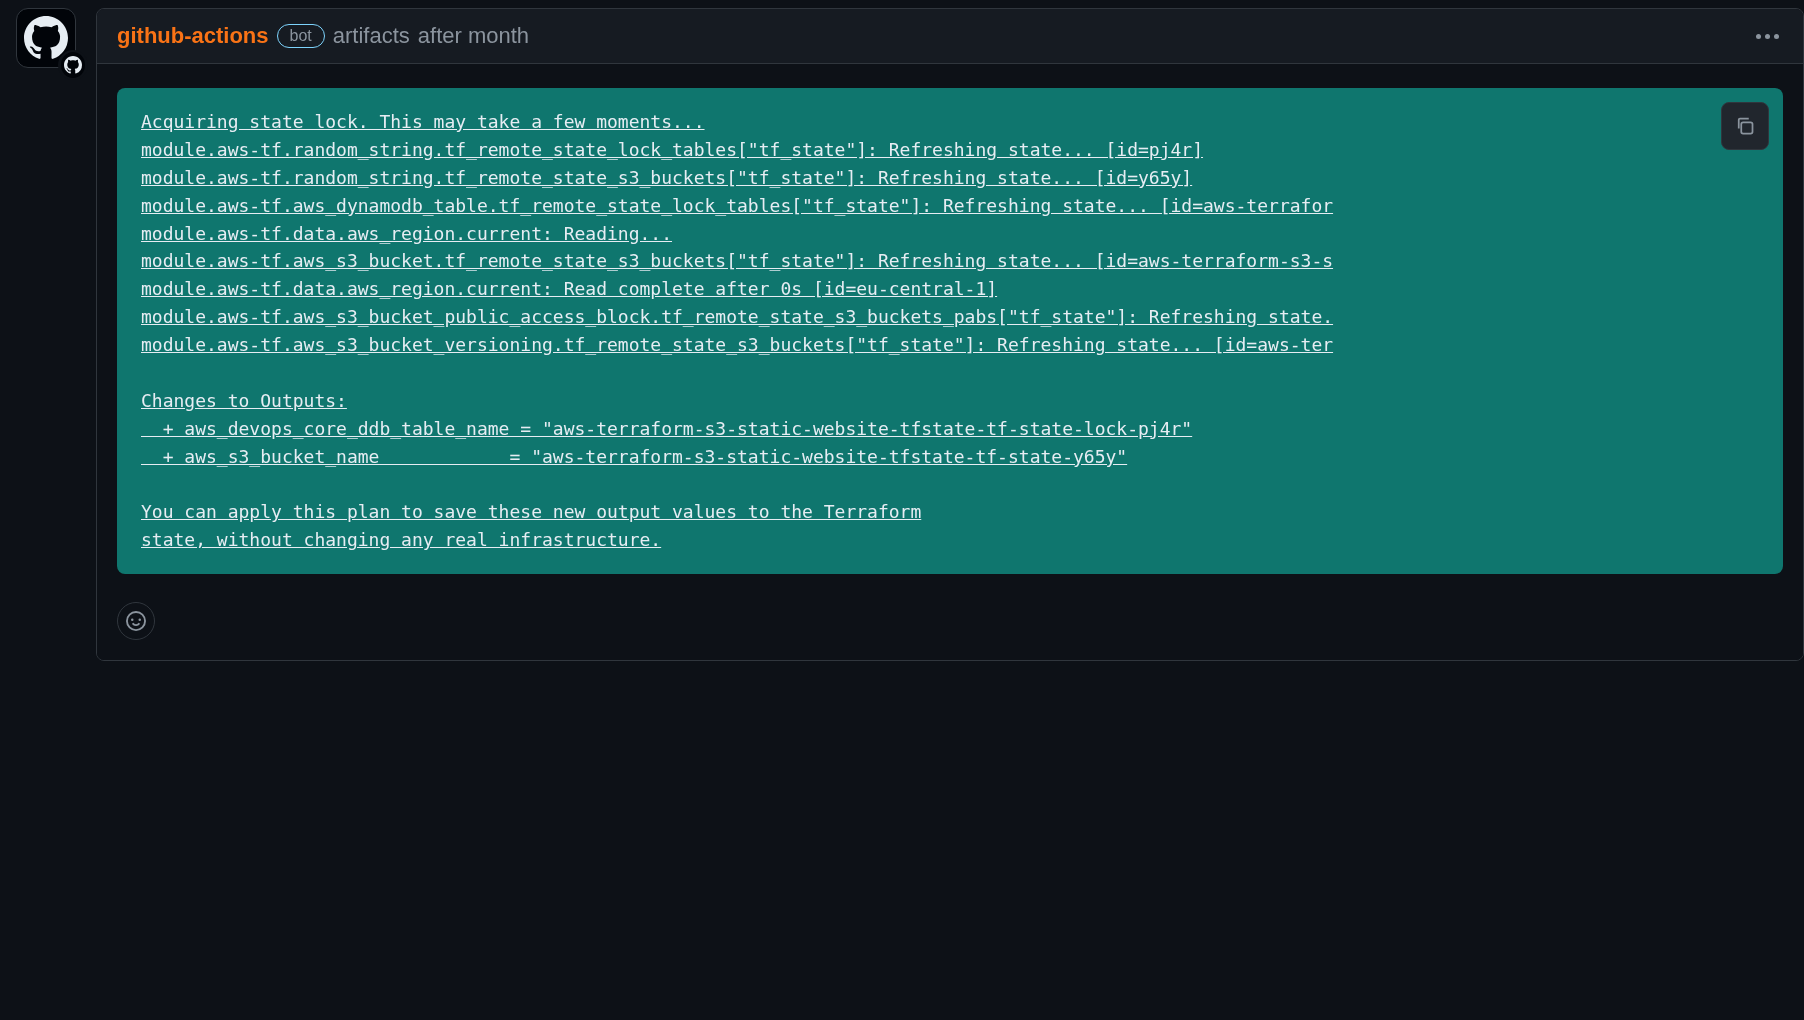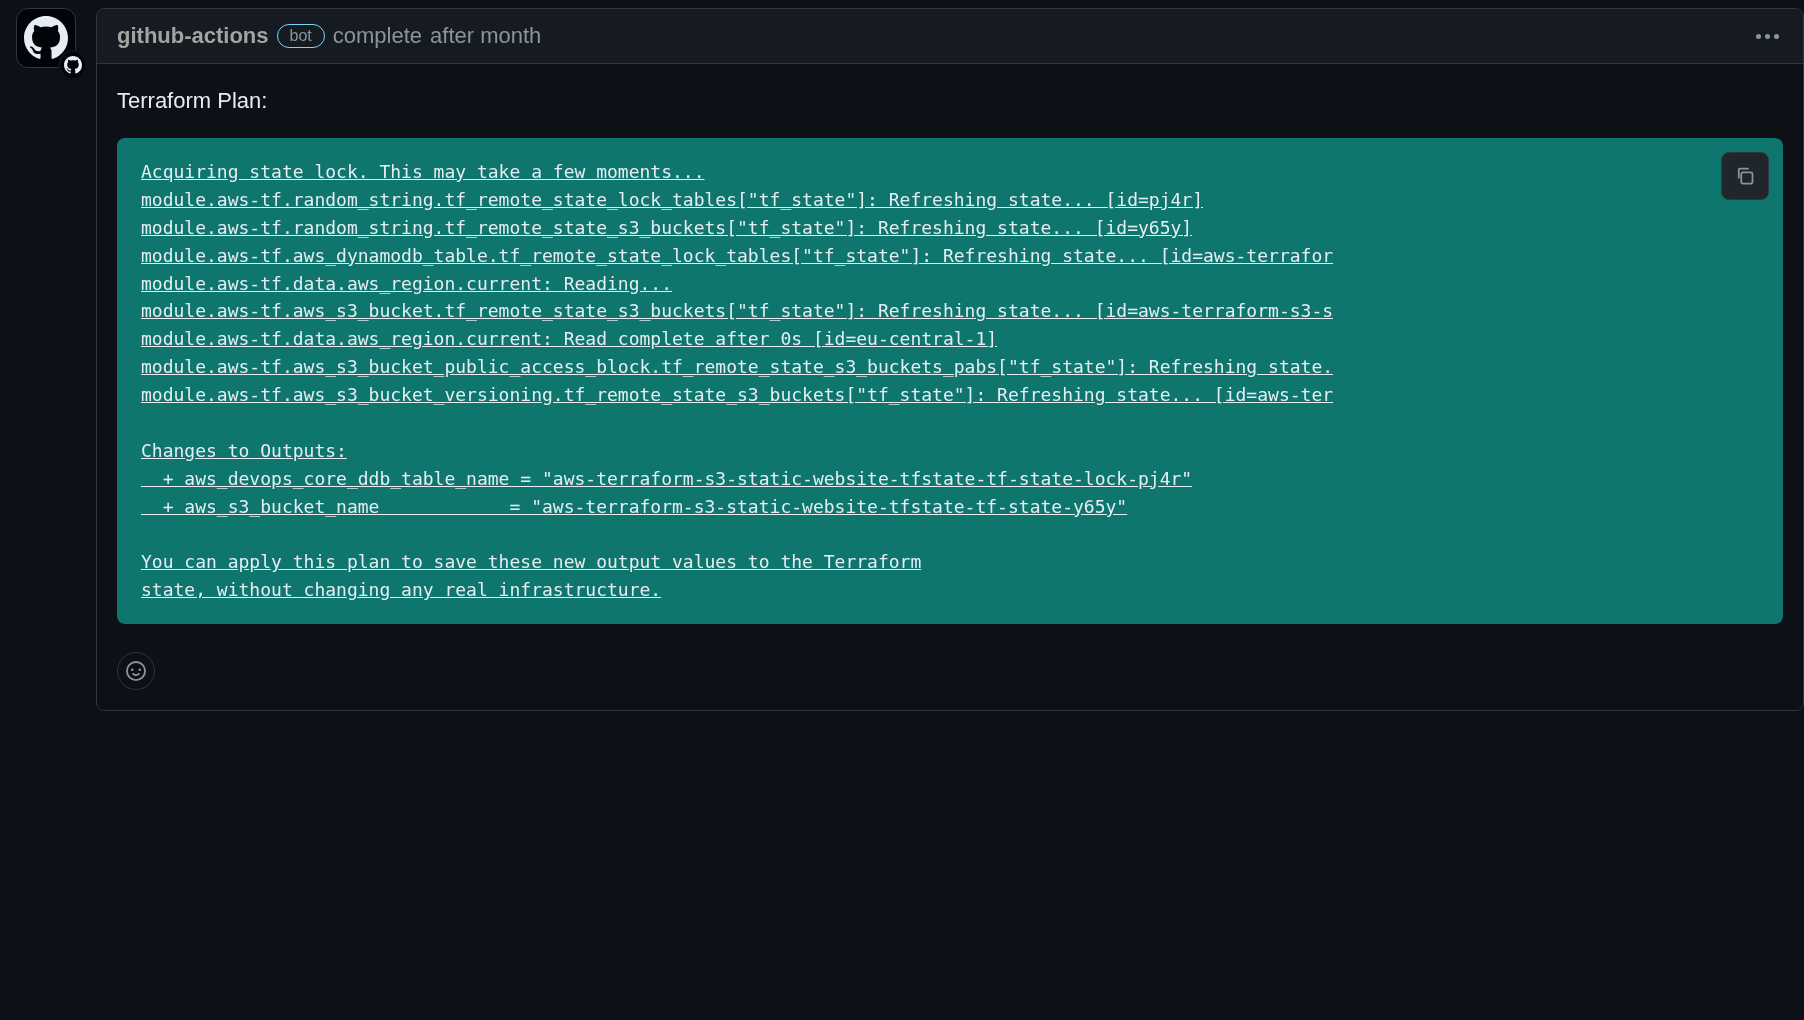--- a/index.html
+++ b/index.html
@@ -86,21 +86,21 @@
       position: relative;
     }
     .comment-header-left {
       display: flex;
       align-items: center;
       gap: 8px;
     }
     .author-name {
       font-weight: 600;
       font-size: 22px;
-      color: #a3a3a3;
+      color: #f97316;
     }
     .bot-badge {
       border: 1px solid #7dd3fc;
       border-radius: 20px;
       padding: 2px 12px;
       font-size: 16px;
       color: #8b949e;
     }
     .comment-time {
       color: #8b949e;
@@ -196,32 +196,31 @@
         </svg>
       </div>
     </div>
   </div>
 
   <div class="comment-container">
     <div class="comment-header">
       <div class="comment-header-left">
         <a class="author-name">github-actions</a>
         <span class="bot-badge">bot</span>
-        <span class="comment-time">complete</span>
+        <span class="comment-time">artifacts</span>
         <a class="comment-time">after month</a>
       </div>
       <div class="kebab-menu">
         <span class="kebab-dot"></span>
         <span class="kebab-dot"></span>
         <span class="kebab-dot"></span>
       </div>
     </div>
 
     <div class="comment-body">
-      <p class="body-heading">Terraform Plan:</p>
 
       <div class="code-block">
         <div class="copy-button">
           <svg width="20" height="20" viewBox="0 0 16 16" fill="none" stroke="#8b949e" stroke-width="1.4">
             <rect x="5" y="5" width="9" height="9" rx="1.5"></rect>
             <path d="M3 10V3a1 1 0 0 1 1-1h7"></path>
           </svg>
         </div>
         <pre><code id="code-lines">Acquiring state lock. This may take a few moments...
 module.aws-tf.random_string.tf_remote_state_lock_tables["tf_state"]: Refreshing state... [id=pj4r]

